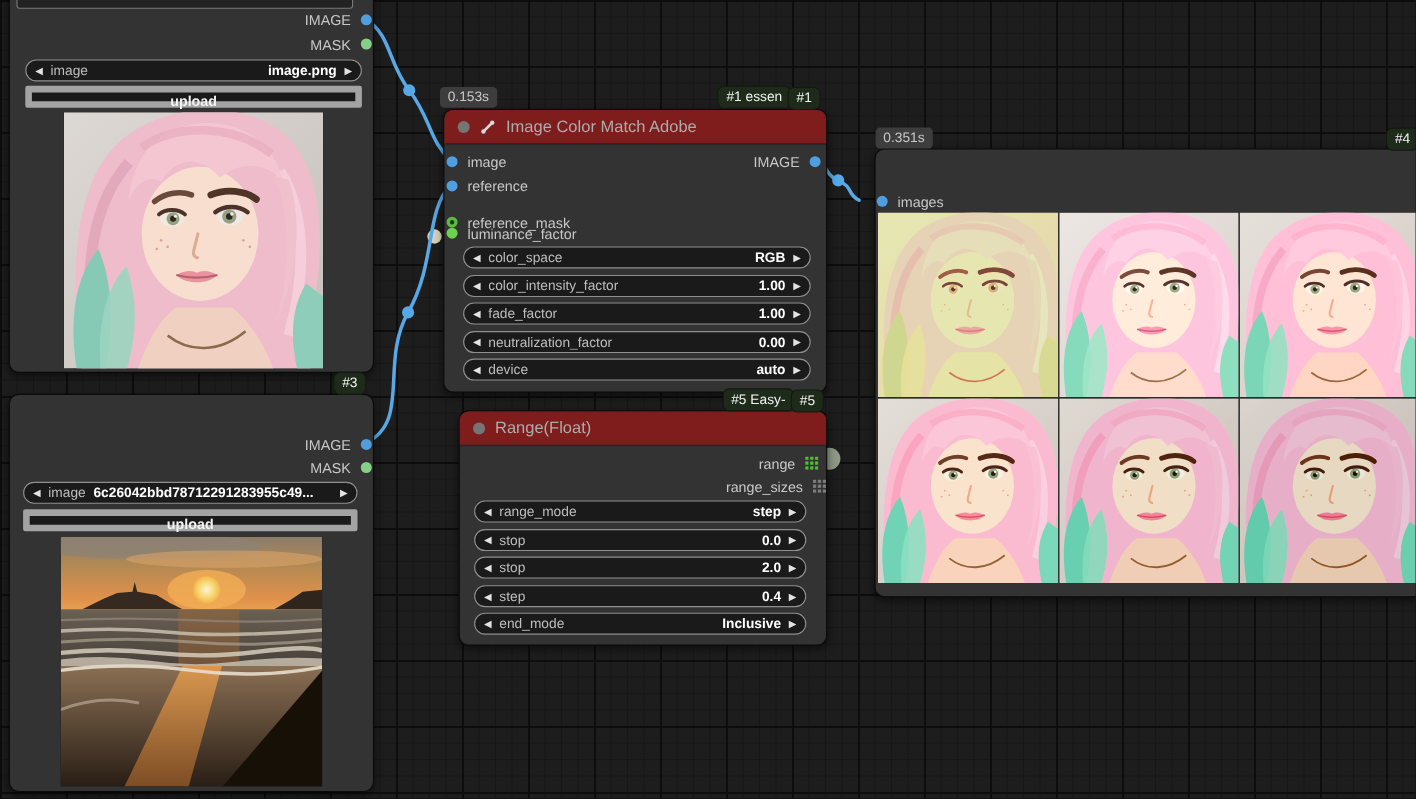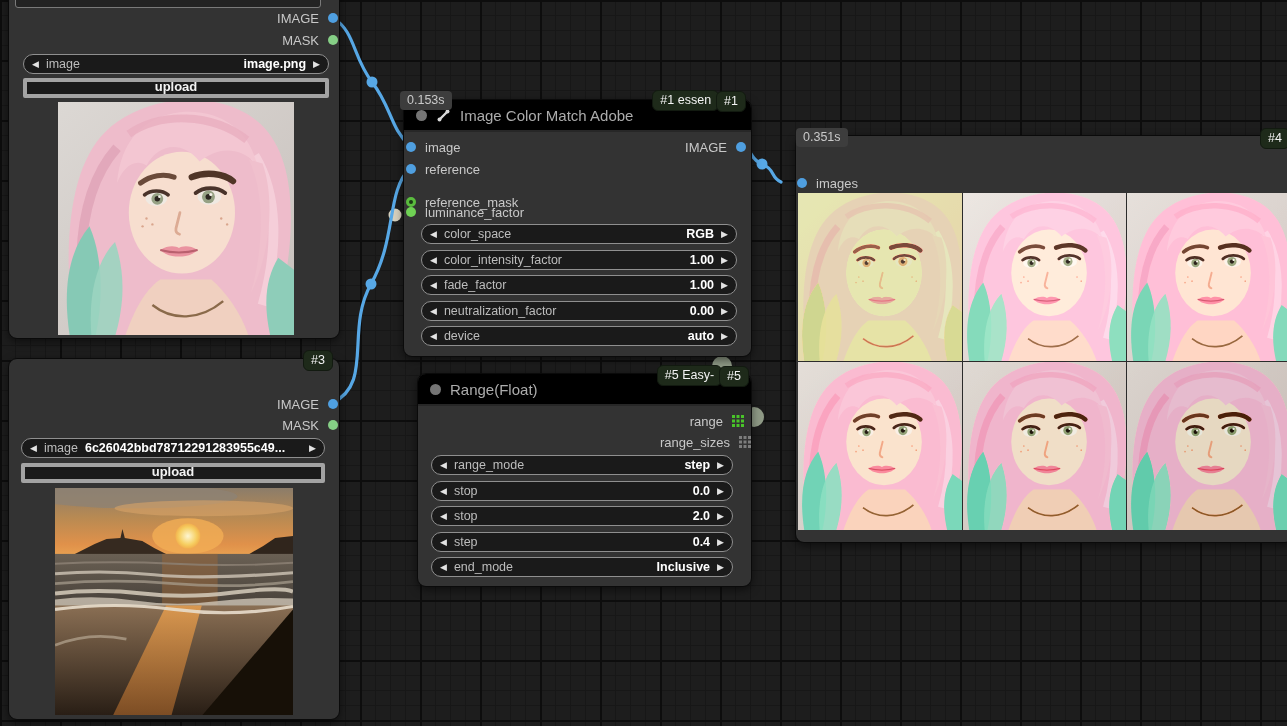--- a/index.html
+++ b/index.html
@@ -15,21 +15,21 @@
     background-size:60px 60px,60px 60px,15px 15px,15px 15px;
   }
   #wires{position:absolute;left:0;top:0;z-index:1;}
   .node{
     position:absolute;z-index:2;background:#333333;
     border:1px solid #0a0a0a;border-radius:9px;
     box-shadow:0 3px 8px rgba(0,0,0,.5);
   }
   .node-header{
     position:absolute;left:0;top:0;right:0;height:32px;
-    background:#000000;border-radius:8px 8px 0 0;
+    background:#7f1d1d;border-radius:8px 8px 0 0;
     border-bottom:2px solid #272727;
     display:flex;align-items:center;gap:9px;padding:0 12px;box-sizing:border-box;
   }
   .collapse-dot{width:11px;height:11px;border-radius:50%;background:#757575;flex:0 0 auto;}
   .node-title{color:#acacac;font-size:15px;white-space:nowrap;overflow:hidden;}
   .slot-row{position:absolute;height:20px;display:flex;align-items:center;}
   .slot-row.in{left:2px;gap:9px;}
   .slot-row.out{right:0;gap:9px;flex-direction:row;justify-content:flex-end;}
   .slot-label{color:#c8c8c8;font-size:13px;white-space:nowrap;}
   .dot{width:10px;height:10px;border-radius:50%;flex:0 0 auto;box-sizing:border-box;}
@@ -42,27 +42,27 @@
     position:absolute;height:20px;background:#1a1a1a;
     border:1px solid #8f8f8f;border-radius:10px;
     display:flex;align-items:center;box-sizing:border-box;
     padding:0 8px;gap:7px;
   }
   .warr{color:#e3e3e3;font-size:9px;line-height:1;flex:0 0 auto;}
   .wname{color:#bdbdbd;font-size:12.5px;flex:1 1 auto;white-space:nowrap;overflow:hidden;}
   .wval{color:#ffffff;font-size:12.5px;font-weight:700;white-space:nowrap;}
   .btn-widget{
     position:absolute;height:20px;background:#1a1a1a;
-    border:4px solid #a3a3a3;border-radius:2px;
-    display:flex;align-items:flex-end;justify-content:center;box-sizing:border-box;
+    border:6px solid #a3a3a3;border-radius:2px;
+    display:flex;align-items:flex-start;justify-content:center;box-sizing:border-box;
   }
   .btn-widget span{color:#f2f2f2;font-size:13px;font-weight:600;}
   .img-frame{position:absolute;overflow:hidden;background:#222;}
   .img-frame svg{display:block;width:100%;height:100%;}
-  .badge{position:absolute;font-size:12.5px;line-height:1;padding:3px 7px;border-radius:4px;white-space:nowrap;z-index:3;margin-top:12px;}
+  .badge{position:absolute;font-size:12.5px;line-height:1;padding:3px 7px;border-radius:4px;white-space:nowrap;z-index:3;}
   .badge.time{background:#3d3d3d;color:#c9c9c9;}
   .badge.idg{background:#1e2a1a;color:#f3f3f3;font-weight:400;border-radius:6px;border:1px solid #121a10;}
   .badge-row{position:absolute;display:flex;z-index:3;}
   .badge-row .badge{position:relative;}
   .cut-widget{
     position:absolute;background:#232323;border:1px solid #7a7a7a;border-radius:3px;box-sizing:border-box;
   }
   .preview-grid{
     position:absolute;display:grid;grid-template-columns:repeat(3,1fr);
     grid-template-rows:repeat(2,1fr);gap:1px;background:#2b2b2b;overflow:hidden;

